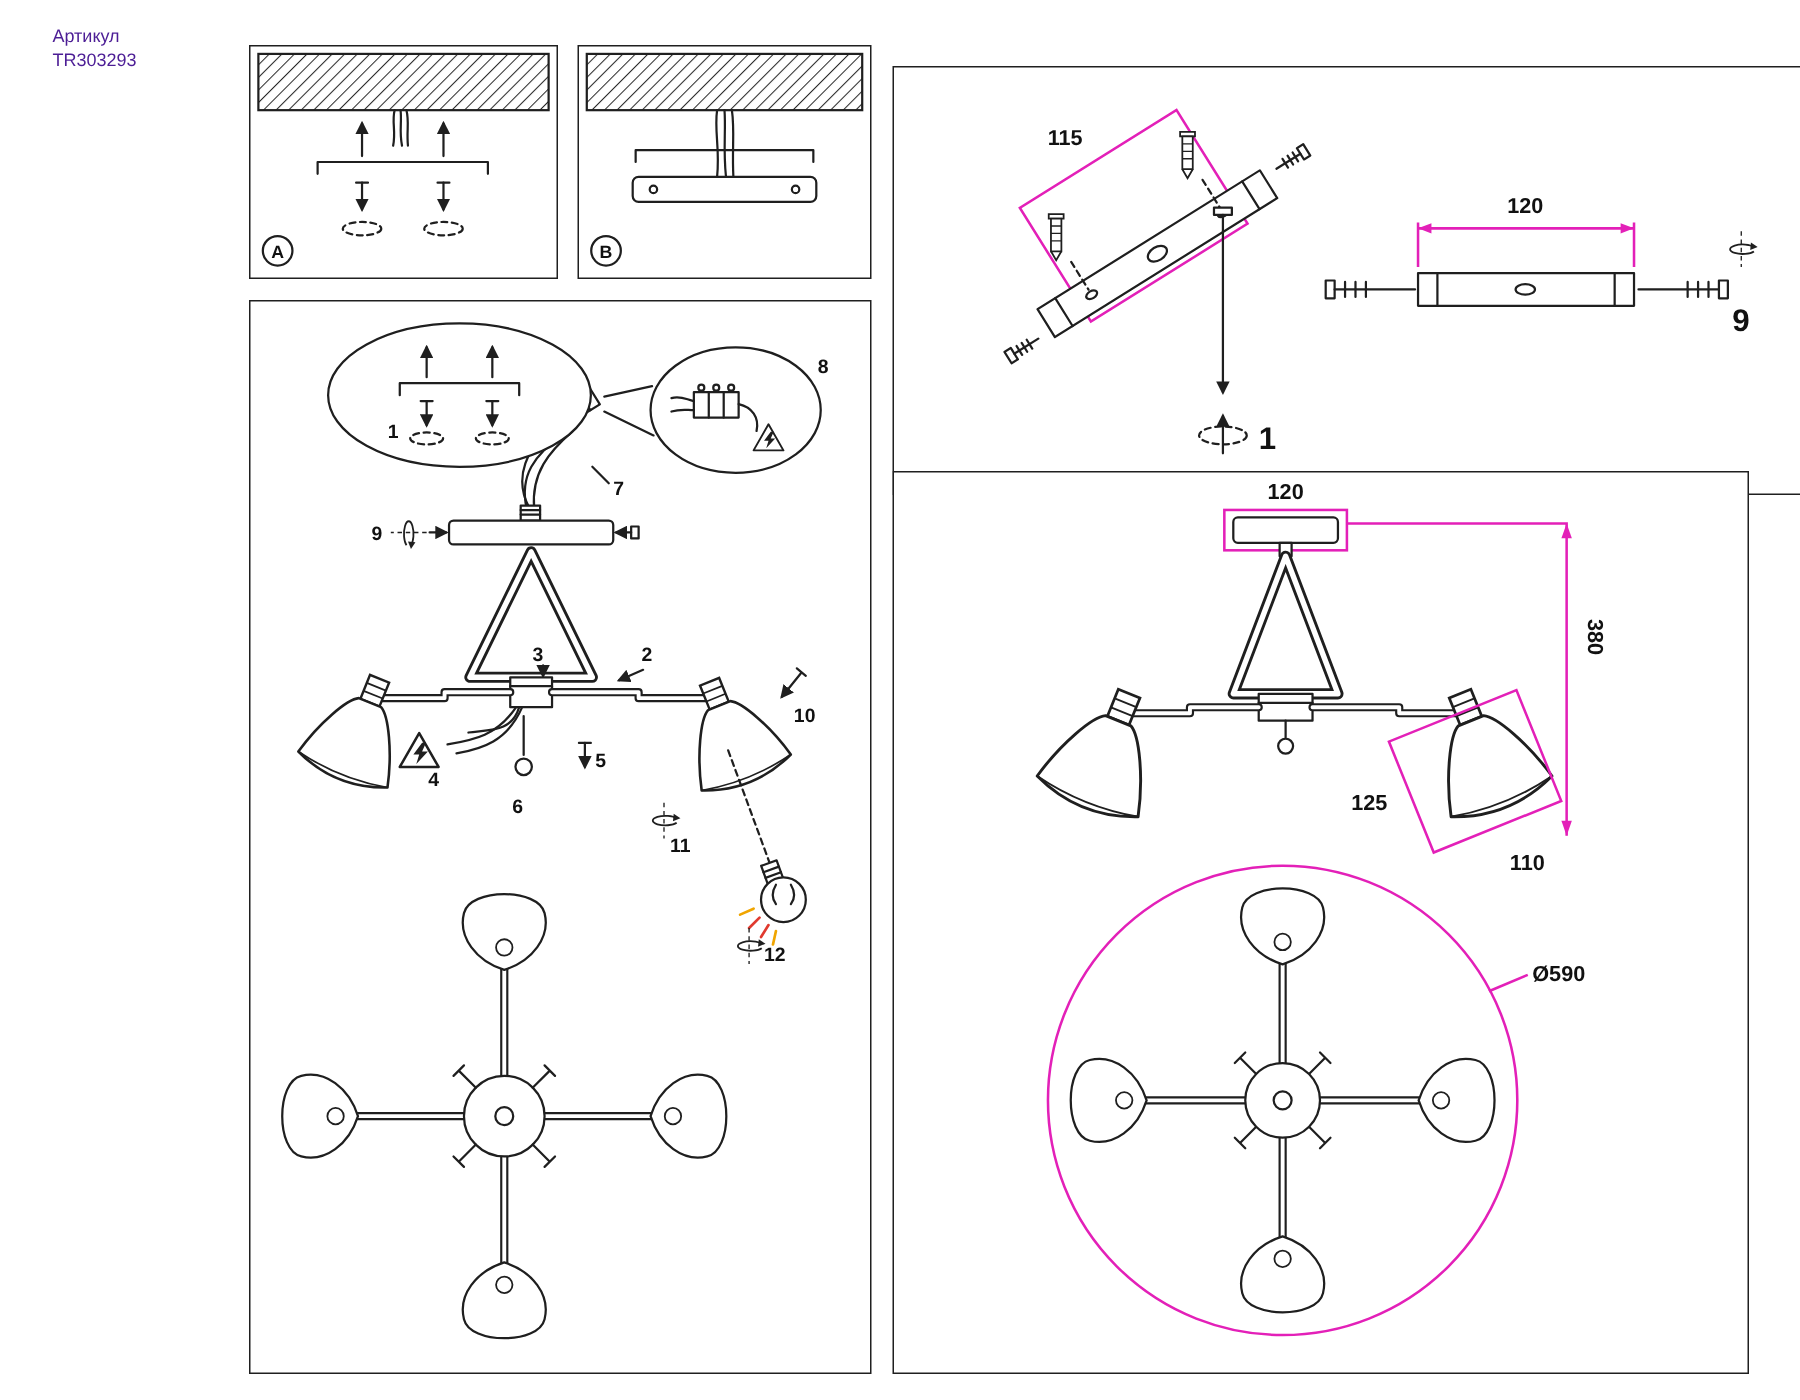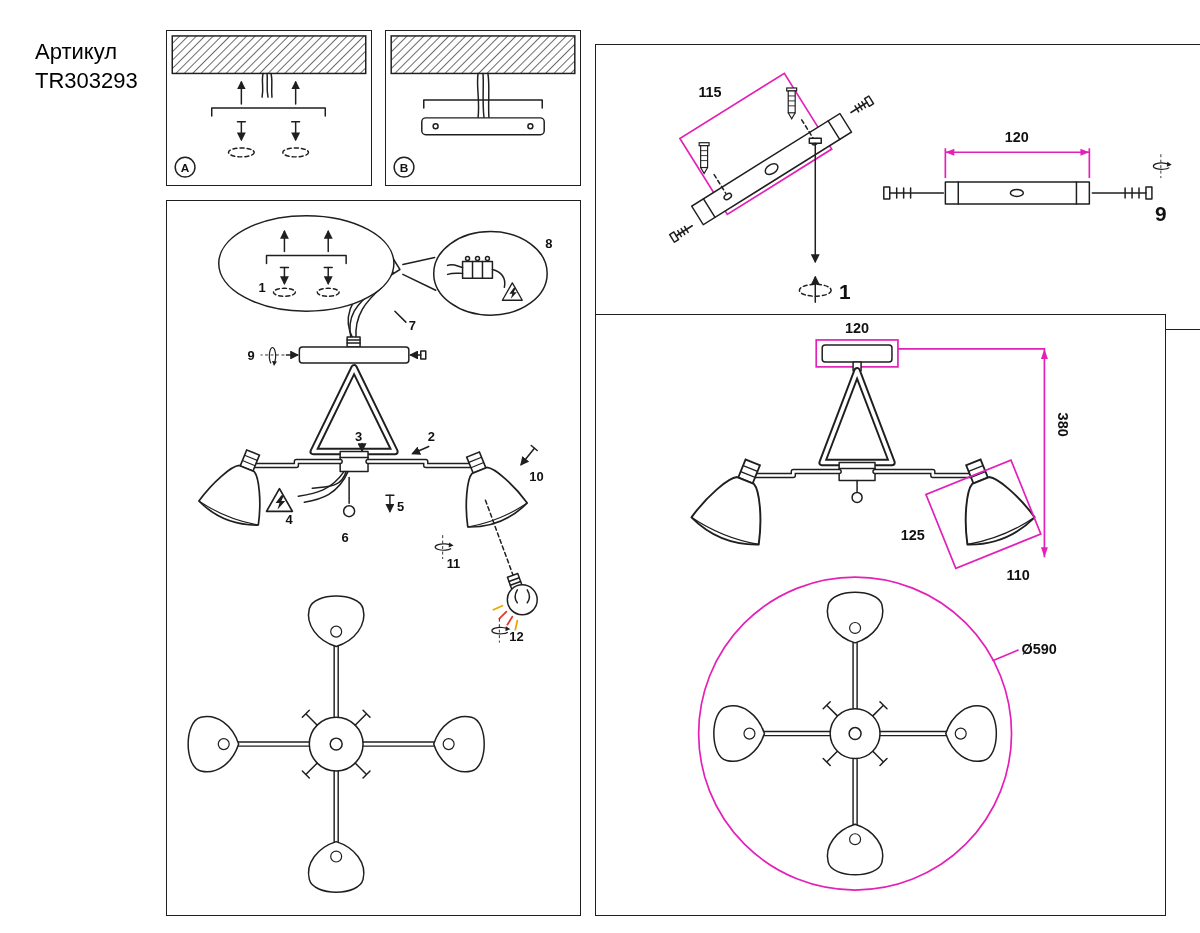--- a/index.html
+++ b/index.html
@@ -1,19 +1,19 @@
 <!DOCTYPE html>
 <html><head>
 <meta charset="utf-8">
 <style>
   * { margin:0; padding:0; box-sizing:border-box; }
   html,body { width:1200px; height:933px; background:#ffffff; }
   body { font-family:"Liberation Sans","DejaVu Sans",sans-serif; position:relative; overflow:hidden; }
   .page { position:absolute; inset:0; background:#fff; }
-  .article { position:absolute; left:35px; top:38px; font-size:22px; color:#000000; line-height:1.3; }
+  .article { position:absolute; left:35px; top:17px; font-size:12px; color:#4c1d95; line-height:1.3; }
   .panel { position:absolute; border:1.6px solid #1f1f1f; background:#fff; }
   .panel svg { display:block; width:100%; height:100%; }
   #pa { left:166px; top:30px;  width:206px; height:156px; }
   #pb { left:385px; top:30px;  width:196px; height:156px; }
   #pm { left:166px; top:200px; width:415px; height:716px; }
   #pt { left:595px; top:44px;  width:647px; height:286px;padding-left:15px; }
   #pd { left:595px; top:314px; width:571px; height:602px; }
   svg text { font-family:"Liberation Sans","DejaVu Sans",sans-serif; }
   .ln  { stroke:#1f1f1f; fill:none; stroke-width:1.5; stroke-linecap:round; stroke-linejoin:round; }
   .fw  { fill:#fff; stroke:#1f1f1f; stroke-width:1.5; stroke-linejoin:round; }

